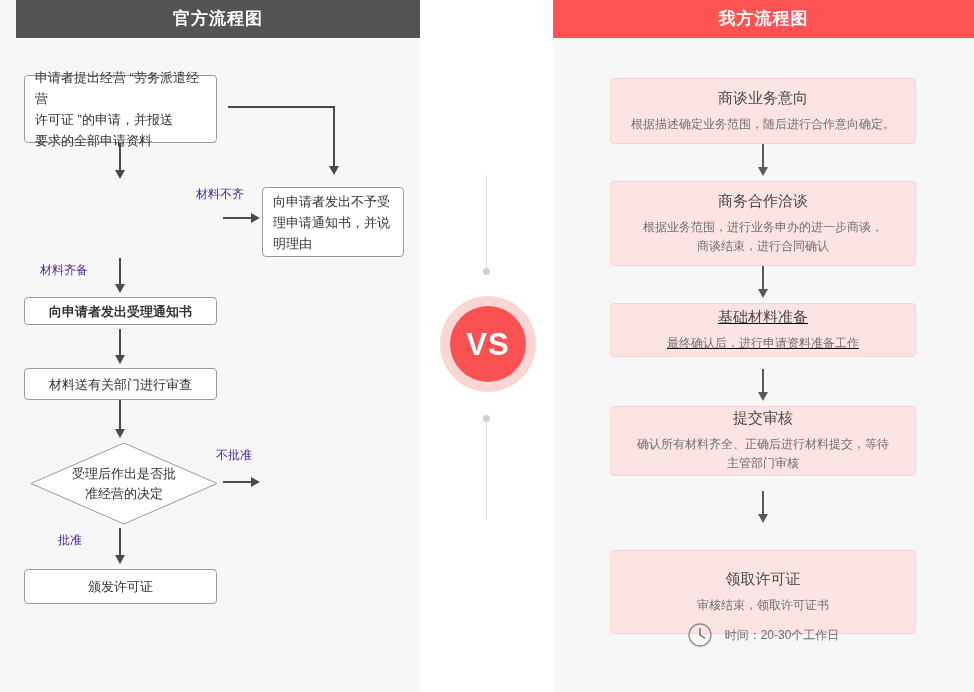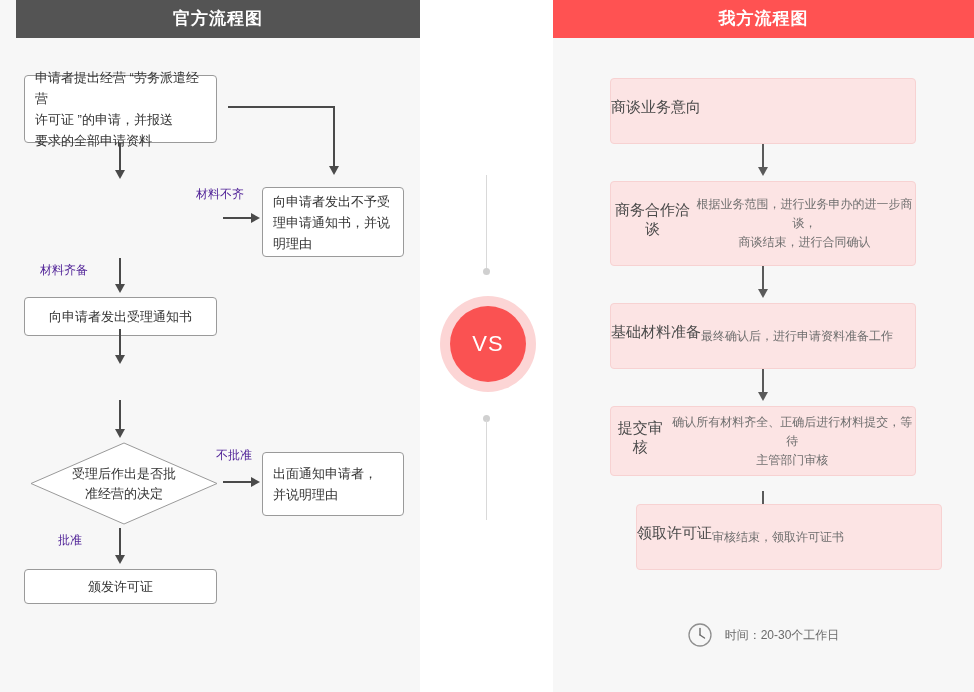--- a/index.html
+++ b/index.html
@@ -77,22 +77,22 @@
   #vs-inner {
     width: 76px; height: 76px;
     border-radius: 50%;
     background: #fa5252;
     display: flex;
     align-items: center;
     justify-content: center;
   }
   #vs-text {
     color: #ffffff;
-    font-size: 22px;
-    font-weight: normal;
+    font-size: 31px;
+    font-weight: bold;
     letter-spacing: 1px;
     line-height: 1;
   }
 
   
   .fc-box {
     position: absolute;
     box-sizing: border-box;
     border: 1px solid #9a9a9a;
     border-radius: 4px;
@@ -169,22 +169,23 @@
   
   .step-card {
     position: absolute;
     left: 610px;
     width: 306px;
     box-sizing: border-box;
     background: #fce4e4;
     border: 1px solid #f7d2d2;
     border-radius: 4px;
     display: flex;
-    align-items: center;
-    justify-content: flex-start;
+    flex-direction: column;
+    align-items: center;
+    justify-content: center;
     text-align: center;
   }
   .step-title {
     font-size: 15px;
     color: #4a4a4a;
     margin-bottom: 7px;
   }
   .step-desc {
     font-size: 12px;
     color: #6e6e6e;
@@ -247,43 +248,42 @@
   <div class="arrow-head-right" style="left:251px; top:213px;"></div>
 
   <div class="fc-box left-text" style="left:262px; top:187px; width:142px; height:70px;">向申请者发出不予受
 理申请通知书，并说
 明理由</div>
 
   <div class="edge-label" style="left:40px; top:262px;">材料齐备</div>
   <div class="arrow-v" style="left:119px; top:258px; height:29px;"></div>
   <div class="arrow-head-down" style="left:115px; top:284px;"></div>
 
-  <div class="fc-box center" style="left:24px; top:297px; width:193px; height:39px;">向申请者发出受理通知书</div>
+  <div class="fc-box center" style="left:24px; top:297px; width:193px; height:28px;font-weight:bold;">向申请者发出受理通知书</div>
 
   <div class="arrow-v" style="left:119px; top:329px; height:29px;"></div>
   <div class="arrow-head-down" style="left:115px; top:355px;"></div>
 
+  <div class="fc-box center" style="left:24px; top:368px; width:193px; height:32px;">材料送有关部门进行审查</div>
 
   <div class="arrow-v" style="left:119px; top:400px; height:32px;"></div>
   <div class="arrow-head-down" style="left:115px; top:429px;"></div>
 
   <div class="fc-diamond" style="left:30px; top:442px; width:188px; height:83px;">
     <svg width="188" height="83" viewBox="0 0 188 83">
       <polygon points="94,1 187,41.5 94,82 1,41.5" fill="#ffffff" stroke="#9a9a9a" stroke-width="1"></polygon>
     </svg>
     <div class="dlabel">受理后作出是否批
 准经营的决定</div>
   </div>
 
   <div class="edge-label" style="left:216px; top:447px;">不批准</div>
   <div class="arrow-h" style="left:223px; top:481px; width:30px;"></div>
   <div class="arrow-head-right" style="left:251px; top:477px;"></div>
 
-  <div class="fc-box left-text" style="left:262px; top:452px; width:142px; height:64px;">出面通知申请者，
-并说明理由</div>
 
   <div class="edge-label" style="left:58px; top:532px;">批准</div>
   <div class="arrow-v" style="left:119px; top:528px; height:30px;"></div>
   <div class="arrow-head-down" style="left:115px; top:555px;"></div>
 
   <div class="fc-box center" style="left:24px; top:569px; width:193px; height:35px;">颁发许可证</div>
 </div>
 
 <div id="divider-col">
   <div class="divider-line" id="divider-line-top"></div>
@@ -296,48 +296,49 @@
   <div class="divider-dot" id="divider-dot-bottom"></div>
   <div class="divider-line" id="divider-line-bottom"></div>
 </div>
 
 <div class="panel" id="panel-right"></div>
 
 <div class="panel-header" id="header-right" style="position:absolute; left:553px; top:0; width:421px;">我方流程图</div>
 
 <div class="step-card" style="top:78px; height:66px;">
   <div class="step-title">商谈业务意向</div>
+  <div class="step-desc">根据描述确定业务范围，随后进行合作意向确定。</div>
 </div>
 <div class="r-arrow-shaft" style="top:144px; height:26px;"></div>
 <div class="r-arrow-head" style="top:167px;"></div>
 
 <div class="step-card" style="top:181px; height:85px;">
   <div class="step-title">商务合作洽谈</div>
   <div class="step-desc">根据业务范围，进行业务申办的进一步商谈，
 商谈结束，进行合同确认</div>
 </div>
 <div class="r-arrow-shaft" style="top:266px; height:26px;"></div>
 <div class="r-arrow-head" style="top:289px;"></div>
 
-<div class="step-card" style="top:303px; height:66px;">
+<div class="step-card" style="top:303px; height:54px;text-decoration:underline;">
   <div class="step-title">基础材料准备</div>
   <div class="step-desc">最终确认后，进行申请资料准备工作</div>
 </div>
 <div class="r-arrow-shaft" style="top:369px; height:26px;"></div>
 <div class="r-arrow-head" style="top:392px;"></div>
 
 <div class="step-card" style="top:406px; height:70px;">
   <div class="step-title">提交审核</div>
   <div class="step-desc">确认所有材料齐全、正确后进行材料提交，等待
 主管部门审核</div>
 </div>
 <div class="r-arrow-shaft" style="top:491px; height:26px;"></div>
 <div class="r-arrow-head" style="top:514px;"></div>
 
-<div class="step-card" style="top:504px; height:66px;margin-left:26px;">
+<div class="step-card" style="top:550px; height:84px;">
   <div class="step-title">领取许可证</div>
   <div class="step-desc">审核结束，领取许可证书</div>
 </div>
 
 <div id="duration-row">
   <svg id="clock-icon" width="26" height="26" viewBox="0 0 26 26">
     <circle cx="13" cy="13" r="11" fill="none" stroke="#8f8f8f" stroke-width="1.3"></circle>
     <line x1="13" y1="13" x2="13" y2="6.5" stroke="#6b6b6b" stroke-width="1.4" stroke-linecap="round"></line>
     <line x1="13" y1="13" x2="17.5" y2="16" stroke="#6b6b6b" stroke-width="1.4" stroke-linecap="round"></line>
   </svg>

